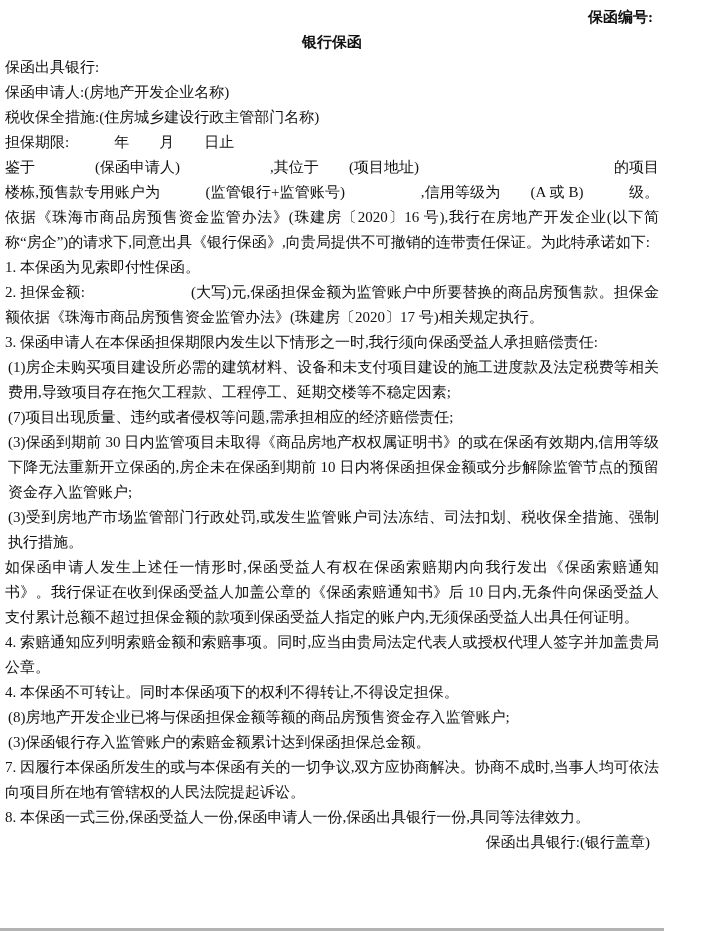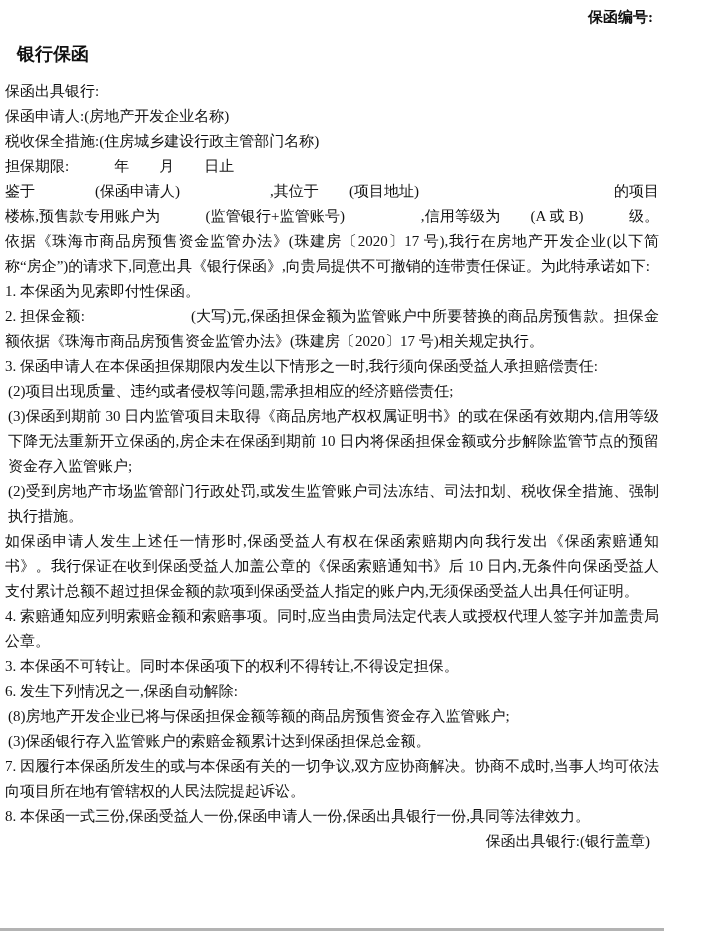--- a/index.html
+++ b/index.html
@@ -15,24 +15,24 @@
     padding:5px 5px 0 5px;
     overflow:hidden;
   }
   .doc-number{
     font-weight:bold;
     text-align:right;
     padding-right:6px;
     white-space:pre;
   }
   .doc-title{
-    margin:12px;
-    font-size:18px;
+    margin:0;
+    font-size:15px;
     font-weight:bold;
-    text-align:left;
+    text-align:center;
     line-height:25px;
   }
   #doc-body p{
     margin:0;
     text-align:justify;
     word-break:break-all;
     white-space:pre-wrap;
   }
   #doc-body p.item{padding-left:3px;}
   .sign-block{
@@ -54,31 +54,31 @@
 
   <div class="doc-number">保函编号:</div>
 
   <h1 class="doc-title">银行保函</h1>
 
   <div id="doc-body">
       <p>保函出具银行:</p>
       <p>保函申请人:(房地产开发企业名称)</p>
       <p>税收保全措施:(住房城乡建设行政主管部门名称)</p>
       <p>担保期限:　　　年　　月　　日止</p>
-      <p>鉴于　　　　(保函申请人)　　　　　　,其位于　　(项目地址)　　　　　　　　　　　　　的项目　　　　　楼栋,预售款专用账户为　　　(监管银行+监管账号)　　　　　,信用等级为　　(A 或 B)　　　级。依据《珠海市商品房预售资金监管办法》(珠建房〔2020〕17 号),我行在房地产开发企业(以下简称“房企”)的请求下,同意出具《银行保函》,向贵局提供不可撤销的连带责任保证。为此特承诺如下:</p>
+      <p>鉴于　　　　(保函申请人)　　　　　　,其位于　　(项目地址)　　　　　　　　　　　　　的项目　　　　　楼栋,预售款专用账户为　　　(监管银行+监管账号)　　　　　,信用等级为　　(A 或 B)　　　级。依据《珠海市商品房预售资金监管办法》(珠建房〔2020〕16 号),我行在房地产开发企业(以下简称“房企”)的请求下,同意出具《银行保函》,向贵局提供不可撤销的连带责任保证。为此特承诺如下:</p>
       <p>1. 本保函为见索即付性保函。</p>
       <p>2. 担保金额:　　　　　　　(大写)元,保函担保金额为监管账户中所要替换的商品房预售款。担保金额依据《珠海市商品房预售资金监管办法》(珠建房〔2020〕17 号)相关规定执行。</p>
       <p>3. 保函申请人在本保函担保期限内发生以下情形之一时,我行须向保函受益人承担赔偿责任:</p>
-      <p class="item">(2)项目出现质量、违约或者侵权等问题,需承担相应的经济赔偿责任;</p>
+      <p class="item">(1)房企未购买项目建设所必需的建筑材料、设备和未支付项目建设的施工进度款及法定税费等相关费用,导致项目存在拖欠工程款、工程停工、延期交楼等不稳定因素;</p>
+      <p class="item">(7)项目出现质量、违约或者侵权等问题,需承担相应的经济赔偿责任;</p>
       <p class="item">(3)保函到期前 30 日内监管项目未取得《商品房地产权权属证明书》的或在保函有效期内,信用等级下降无法重新开立保函的,房企未在保函到期前 10 日内将保函担保金额或分步解除监管节点的预留资金存入监管账户;</p>
-      <p class="item">(2)受到房地产市场监管部门行政处罚,或发生监管账户司法冻结、司法扣划、税收保全措施、强制执行措施。</p>
+      <p class="item">(3)受到房地产市场监管部门行政处罚,或发生监管账户司法冻结、司法扣划、税收保全措施、强制执行措施。</p>
       <p>如保函申请人发生上述任一情形时,保函受益人有权在保函索赔期内向我行发出《保函索赔通知书》。我行保证在收到保函受益人加盖公章的《保函索赔通知书》后 10 日内,无条件向保函受益人支付累计总额不超过担保金额的款项到保函受益人指定的账户内,无须保函受益人出具任何证明。</p>
       <p>4. 索赔通知应列明索赔金额和索赔事项。同时,应当由贵局法定代表人或授权代理人签字并加盖贵局公章。</p>
-      <p>3. 本保函不可转让。同时本保函项下的权利不得转让,不得设定担保。</p>
-      <p>6. 发生下列情况之一,保函自动解除:</p>
+      <p>4. 本保函不可转让。同时本保函项下的权利不得转让,不得设定担保。</p>
       <p class="item">(8)房地产开发企业已将与保函担保金额等额的商品房预售资金存入监管账户;</p>
       <p class="item">(3)保函银行存入监管账户的索赔金额累计达到保函担保总金额。</p>
       <p>7. 因履行本保函所发生的或与本保函有关的一切争议,双方应协商解决。协商不成时,当事人均可依法向项目所在地有管辖权的人民法院提起诉讼。</p>
       <p>8. 本保函一式三份,保函受益人一份,保函申请人一份,保函出具银行一份,具同等法律效力。</p>
     </div>
 
   <div class="sign-block">
     <div class="sign-line">保函出具银行:(银行盖章)</div>
 
   </div>

